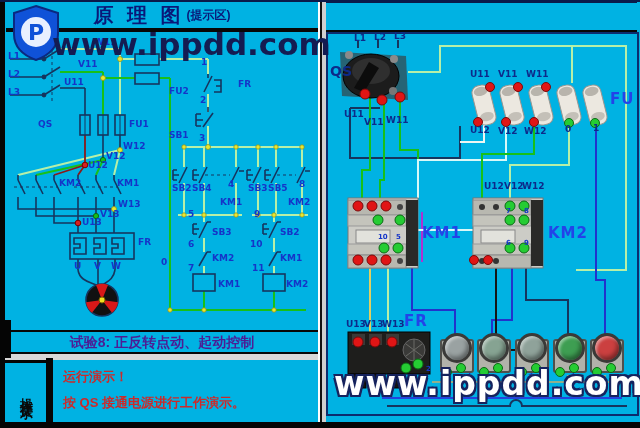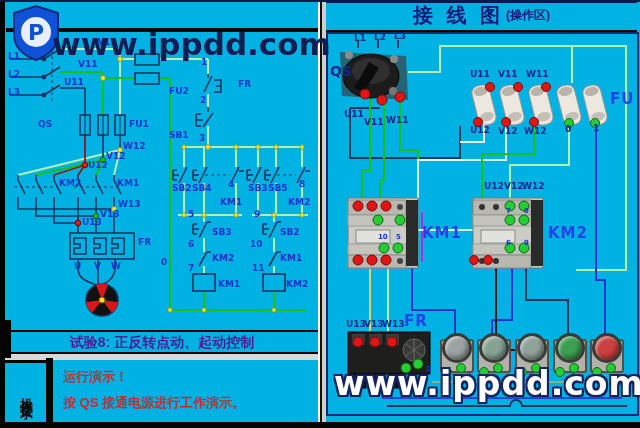--- a/index.html
+++ b/index.html
@@ -54,23 +54,23 @@
   .btn .cap{position:absolute;left:2px;top:0;width:24px;height:24px;border-radius:50%;border:3px solid #3a3a38;
             box-shadow:inset 2px 2px 3px rgba(255,255,255,.45), inset -2px -3px 4px rgba(0,0,0,.4);}
   .btn .dot{position:absolute;width:8px;height:8px;border-radius:50%;background:#25cc33;border:1px solid #0a6a14;}
   svg{position:absolute;overflow:visible;}
 </style>
 </head>
 <body>
 
 <div id="stage">
 
-  <div class="abs hdr" id="hdr-right">
-    <span class="t">接 线 图</span>
-    <span class="s">(操作区)</span>
+  <div class="abs hdr" id="hdr-left">
+    <span class="t">原 理 图</span>
+    <span class="s">(提示区)</span>
   </div>
   <div class="abs" id="hdr-underline-l"></div>
   <div class="abs" id="hdr-underline-r"></div>
   <div class="abs" id="hdr-topline-r"></div>
 
   <svg class="abs" id="left-schematic" style="left:6px;top:32px;" width="312" height="298" viewBox="0 0 312 298">
     <g stroke="#16355e" stroke-width="1.6" fill="none">
 
       <path d="M4,27 H38 M4,45 H38 M4,63 H38"></path>
       <path d="M38,27 L54,17 M38,45 L54,35 M38,63 L54,53"></path>

